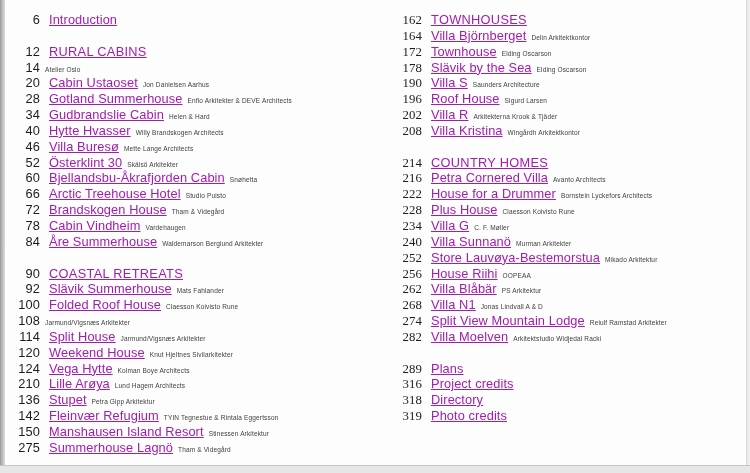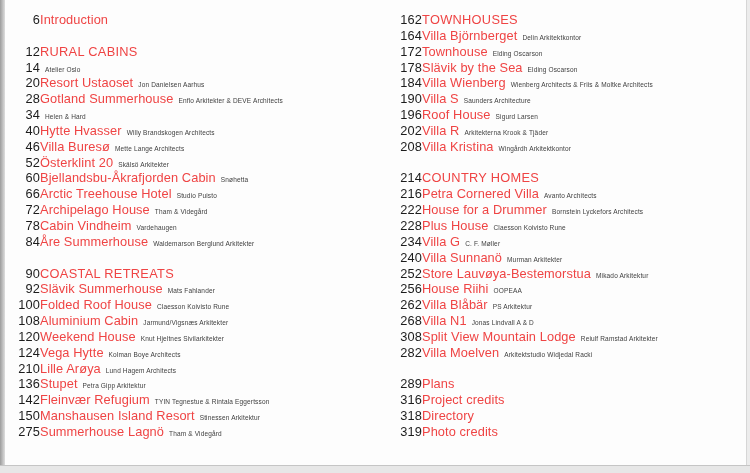--- a/index.html
+++ b/index.html
@@ -22,22 +22,22 @@
     background:#e7e7e7; border-top:1px solid #c5c5c5; box-sizing:border-box;
   }
   .col { position:absolute; top:12px; }
   .col-left  { left:0; }
   .col-right { left:379px; }
   .row { display:flex; align-items:baseline; height:15.85px; white-space:nowrap; }
   .num {
     flex:none; width:35px; text-align:right;
     font-size:12.8px; color:#1c1c1c; letter-spacing:0.1px;
   }
-  .col-right .num { width:38px; }
-  .title { font-size:12.8px; color:#ef4444; letter-spacing:0.1px; }
+  .col-right .num { width:38px;font-family:Liberation Serif, serif; }
+  .title { margin-left:9px; font-size:12.8px; color:#a21caf; letter-spacing:0.1px;text-decoration:underline; }
   .credit { margin-left:5px; font-size:6.5px; color:#3d3d3d; letter-spacing:0.15px; }
   .row.section .title { letter-spacing:0.3px; }
 </style>
 </head>
 <body>
 
 <div class="edge-left"></div>
 <div class="page">
   <div class="col col-left">
       <div class="row">
@@ -50,60 +50,61 @@
     <span class="num">12</span>
     <span class="title">RURAL CABINS</span>
 
   </div>
       <div class="row">
     <span class="num">14</span>
     <span class="credit">Atelier Oslo</span>
   </div>
       <div class="row">
     <span class="num">20</span>
-    <span class="title">Resort Ustaoset</span>
+    <span class="title">Cabin Ustaoset</span>
     <span class="credit">Jon Danielsen Aarhus</span>
   </div>
       <div class="row">
     <span class="num">28</span>
     <span class="title">Gotland Summerhouse</span>
     <span class="credit">Enflo Arkitekter &amp; DEVE Architects</span>
   </div>
       <div class="row">
     <span class="num">34</span>
+    <span class="title">Gudbrandslie Cabin</span>
     <span class="credit">Helen &amp; Hard</span>
   </div>
       <div class="row">
     <span class="num">40</span>
     <span class="title">Hytte Hvasser</span>
     <span class="credit">Willy Brandskogen Architects</span>
   </div>
       <div class="row">
     <span class="num">46</span>
     <span class="title">Villa Buresø</span>
     <span class="credit">Mette Lange Architects</span>
   </div>
       <div class="row">
     <span class="num">52</span>
-    <span class="title">Österklint 20</span>
+    <span class="title">Österklint 30</span>
     <span class="credit">Skälsö Arkitekter</span>
   </div>
       <div class="row">
     <span class="num">60</span>
     <span class="title">Bjellandsbu-Åkrafjorden Cabin</span>
     <span class="credit">Snøhetta</span>
   </div>
       <div class="row">
     <span class="num">66</span>
     <span class="title">Arctic Treehouse Hotel</span>
     <span class="credit">Studio Puisto</span>
   </div>
       <div class="row">
     <span class="num">72</span>
-    <span class="title">Archipelago House</span>
+    <span class="title">Brandskogen House</span>
     <span class="credit">Tham &amp; Videgård</span>
   </div>
       <div class="row">
     <span class="num">78</span>
     <span class="title">Cabin Vindheim</span>
     <span class="credit">Vardehaugen</span>
   </div>
       <div class="row">
     <span class="num">84</span>
     <span class="title">Åre Summerhouse</span>
@@ -120,21 +121,25 @@
     <span class="title">Slävik Summerhouse</span>
     <span class="credit">Mats Fahlander</span>
   </div>
       <div class="row">
     <span class="num">100</span>
     <span class="title">Folded Roof House</span>
     <span class="credit">Claesson Koivisto Rune</span>
   </div>
       <div class="row">
     <span class="num">108</span>
-    <span class="title">Aluminium Cabin</span>
+    <span class="credit">Jarmund/Vigsnæs Arkitekter</span>
+  </div>
+      <div class="row">
+    <span class="num">114</span>
+    <span class="title">Split House</span>
     <span class="credit">Jarmund/Vigsnæs Arkitekter</span>
   </div>
       <div class="row">
     <span class="num">120</span>
     <span class="title">Weekend House</span>
     <span class="credit">Knut Hjeltnes Sivilarkitekter</span>
   </div>
       <div class="row">
     <span class="num">124</span>
     <span class="title">Vega Hytte</span>
@@ -181,25 +186,20 @@
     <span class="num">172</span>
     <span class="title">Townhouse</span>
     <span class="credit">Elding Oscarson</span>
   </div>
       <div class="row">
     <span class="num">178</span>
     <span class="title">Slävik by the Sea</span>
     <span class="credit">Elding Oscarson</span>
   </div>
       <div class="row">
-    <span class="num">184</span>
-    <span class="title">Villa Wienberg</span>
-    <span class="credit">Wienberg Architects &amp; Friis &amp; Moltke Architects</span>
-  </div>
-      <div class="row">
     <span class="num">190</span>
     <span class="title">Villa S</span>
     <span class="credit">Saunders Architecture</span>
   </div>
       <div class="row">
     <span class="num">196</span>
     <span class="title">Roof House</span>
     <span class="credit">Sigurd Larsen</span>
   </div>
       <div class="row">
@@ -257,21 +257,21 @@
     <span class="num">262</span>
     <span class="title">Villa Blåbär</span>
     <span class="credit">PS Arkitektur</span>
   </div>
       <div class="row">
     <span class="num">268</span>
     <span class="title">Villa N1</span>
     <span class="credit">Jonas Lindvall A &amp; D</span>
   </div>
       <div class="row">
-    <span class="num">308</span>
+    <span class="num">274</span>
     <span class="title">Split View Mountain Lodge</span>
     <span class="credit">Reiulf Ramstad Arkitekter</span>
   </div>
       <div class="row">
     <span class="num">282</span>
     <span class="title">Villa Moelven</span>
     <span class="credit">Arkitektstudio Widjedal Racki</span>
   </div>
       <div class="row"></div>
       <div class="row">

